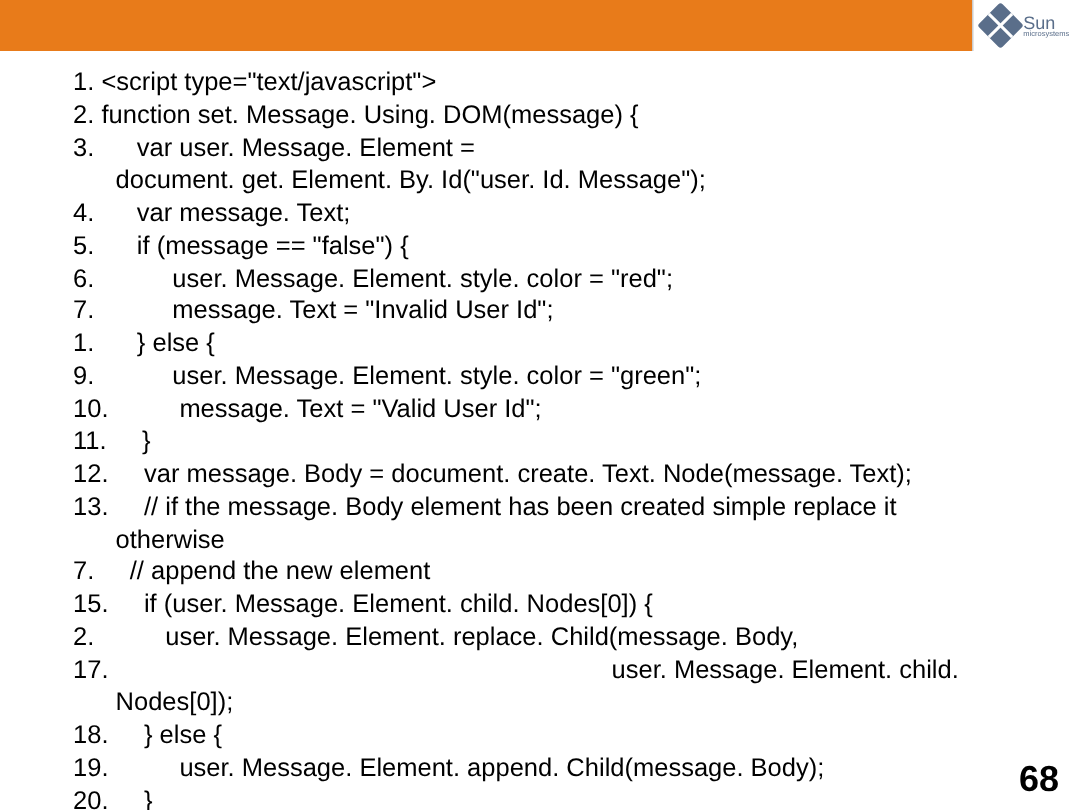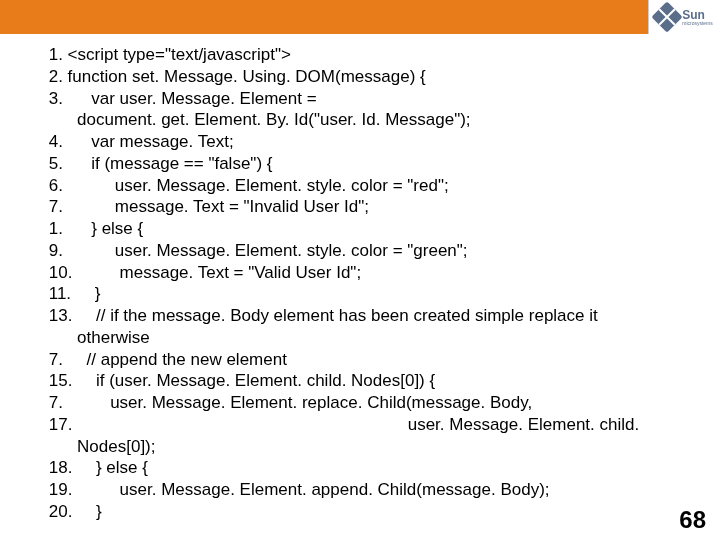--- a/index.html
+++ b/index.html
@@ -5,21 +5,21 @@
   * { margin: 0; padding: 0; box-sizing: border-box; }
   html, body { width: 720px; height: 540px; font-family: Arial, Helvetica, sans-serif; background: #fff; overflow: hidden; }
   .header-bar { width: 100%; height: 34px; display: flex; align-items: stretch; }
   .header-orange { flex: 1; background: #e87b1a; }
   .header-right { width: 72px; background: #fff; display: flex; align-items: center; justify-content: center; border-left: 1px solid #ccc; }
   .sun-logo { display: flex; align-items: center; gap: 4px; }
   .sun-logo-mark { width: 22px; height: 22px; background: #5a6e8a; transform: rotate(45deg); position: relative; border-radius: 2px; }
   .sun-logo-mark::before, .sun-logo-mark::after { content: ""; position: absolute; background: #fff; }
   .sun-logo-mark::before { left: 50%; top: 0; width: 2px; height: 100%; transform: translateX(-50%); }
   .sun-logo-mark::after { top: 50%; left: 0; height: 2px; width: 100%; transform: translateY(-50%); }
-  .sun-logo-text { font-size: 12px; font-weight: bold; color: #5a6e8a; line-height: 1; }
+  .sun-logo-text { font-size: 12px; font-weight: normal; color: #5a6e8a; line-height: 1; }
   .sun-logo-sub { font-size: 5px; color: #5a6e8a; line-height: 1; }
 
   .content { padding: 10px 18px 0 44px; position: relative; height: calc(540px - 34px); }
   .code-line { font-size: 17px; line-height: 1.28; color: #000; white-space: pre; font-family: Arial, Helvetica, sans-serif; }
   .page-number { position: absolute; bottom: 6px; right: 14px; font-size: 24px; font-weight: bold; color: #000; }
 </style>
 </head>
 <body>
 
 <div class="header-bar">
@@ -42,25 +42,26 @@
       <div class="code-line"> 3.      var user. Message. Element =</div>
       <div class="code-line">       document. get. Element. By. Id("user. Id. Message");</div>
       <div class="code-line"> 4.      var message. Text;</div>
       <div class="code-line"> 5.      if (message == "false") {</div>
       <div class="code-line"> 6.           user. Message. Element. style. color = "red";</div>
       <div class="code-line"> 7.           message. Text = "Invalid User Id";</div>
       <div class="code-line"> 1.      } else {</div>
       <div class="code-line"> 9.           user. Message. Element. style. color = "green";</div>
       <div class="code-line"> 10.          message. Text = "Valid User Id";</div>
       <div class="code-line"> 11.     }</div>
+      <div class="code-line"> 12.     var message. Body = document. create. Text. Node(message. Text);</div>
       <div class="code-line"> 13.     // if the message. Body element has been created simple replace it</div>
       <div class="code-line">       otherwise</div>
       <div class="code-line"> 7.     // append the new element</div>
       <div class="code-line"> 15.     if (user. Message. Element. child. Nodes[0]) {</div>
-      <div class="code-line"> 7.          user. Message. Element. replace. Child(message. Body,</div>
+      <div class="code-line"> 2.          user. Message. Element. replace. Child(message. Body,</div>
       <div class="code-line"> 17.                                                                       user. Message. Element. child.</div>
       <div class="code-line">       Nodes[0]);</div>
       <div class="code-line"> 18.     } else {</div>
       <div class="code-line"> 19.          user. Message. Element. append. Child(message. Body);</div>
       <div class="code-line"> 20.     }</div>
     </div>
   <div class="page-number">68</div>
 </div>
 
 </body></html>

